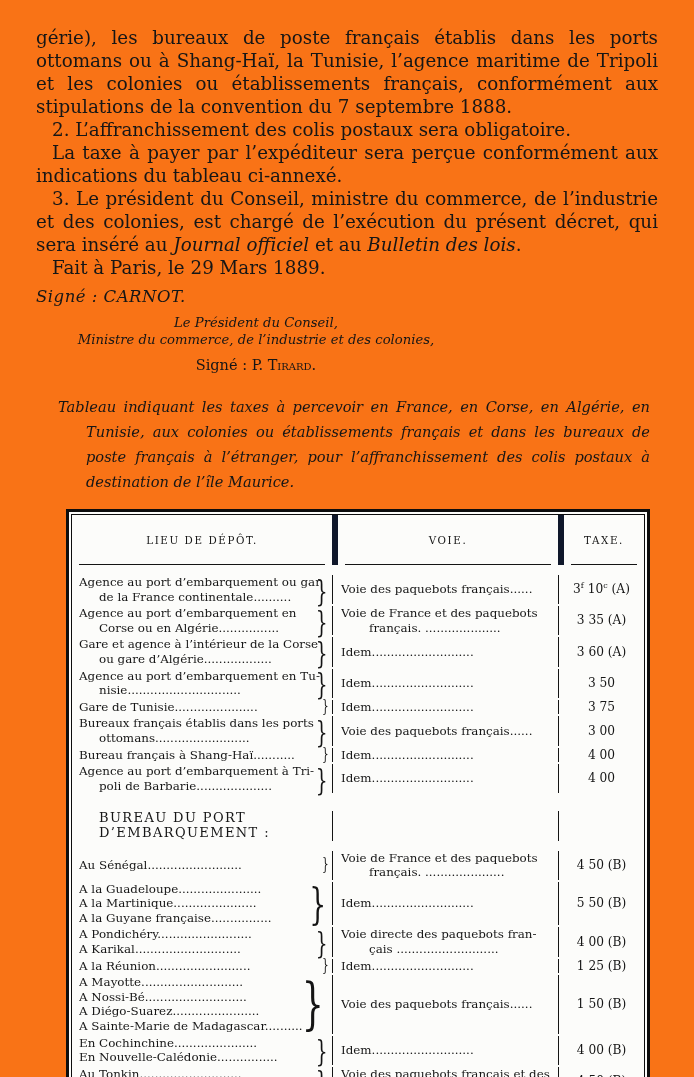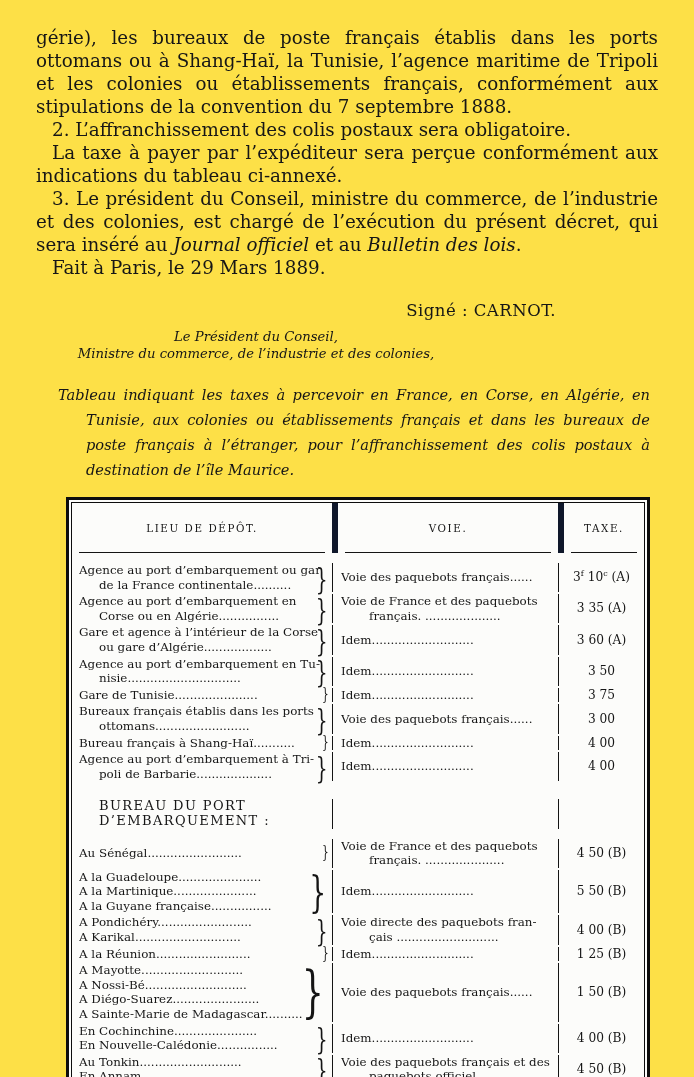--- a/index.html
+++ b/index.html
@@ -1,43 +1,44 @@
 <!DOCTYPE html>
 <html><head>
 <meta charset="utf-8">
 <style>
   html,body { margin:0; padding:0; background:#e8e8e6; }
   .page {
     position:relative;
     width:694px; height:1077px;
     margin:0 auto;
-    background:#fde047;
+    background:#f97316;
     color:#161616;
     font-family:"DejaVu Serif","Liberation Serif",serif;
     overflow:hidden;
     box-sizing:border-box;
     padding:26px 36px 0 36px;
   }
   
   .body-text p {
     margin:0;
     font-size:18.3px;
     line-height:23px;
     text-align:justify;
   }
   .body-text p.indent { text-indent:16px; }
   .it { font-style:italic; }
   .sc { font-variant:small-caps; }
 
   .sig-right {
-    margin-top:22px;
-    text-align:right;
+    margin-top:8px;
+    text-align:left;
     padding-right:102px;
     font-size:16.5px;
     letter-spacing:0.5px;
+    font-style:italic;
   }
   .sig-block {
     width:440px;
     text-align:center;
     margin-top:8px;
     font-size:13.2px;
     line-height:17px;
   }
   .sig-tirard {
     margin-top:9px;
@@ -134,20 +135,21 @@
     <p class="indent">La taxe à payer par l’expéditeur sera perçue conformément aux indications du tableau ci-annexé.</p>
     <p class="indent"><span>3. Le président du Conseil, ministre du commerce, de l’industrie et des colonies, est chargé de l’exécution du présent décret, qui sera inséré au </span><span class="it">Journal officiel</span><span> et au </span><span class="it">Bulletin des lois</span><span>.</span></p>
     <p class="indent">Fait à Paris, le 29 Mars 1889.</p>
   </div>
 
   <div class="sig-right">Signé : CARNOT.</div>
 
   <div class="sig-block">
     <div class="it">Le Président du Conseil,</div>
     <div class="it">Ministre du commerce, de l’industrie et des colonies,</div>
+    <div class="sig-tirard"><span>Signé : P. </span><span class="sc">Tirard.</span></div>
   </div>
 
   <div class="caption it">Tableau indiquant les taxes à percevoir en France, en Corse, en Algérie, en Tunisie, aux colonies ou établissements français et dans les bureaux de poste français à l’étranger, pour l’affranchissement des colis postaux à destination de l’île Maurice.</div>
 
   <div class="ttable-outer">
     <div class="ttable">
       <div class="thead">
         <div class="hcell c1">
             <span>LIEU DE DÉPÔT.</span>
           </div>

